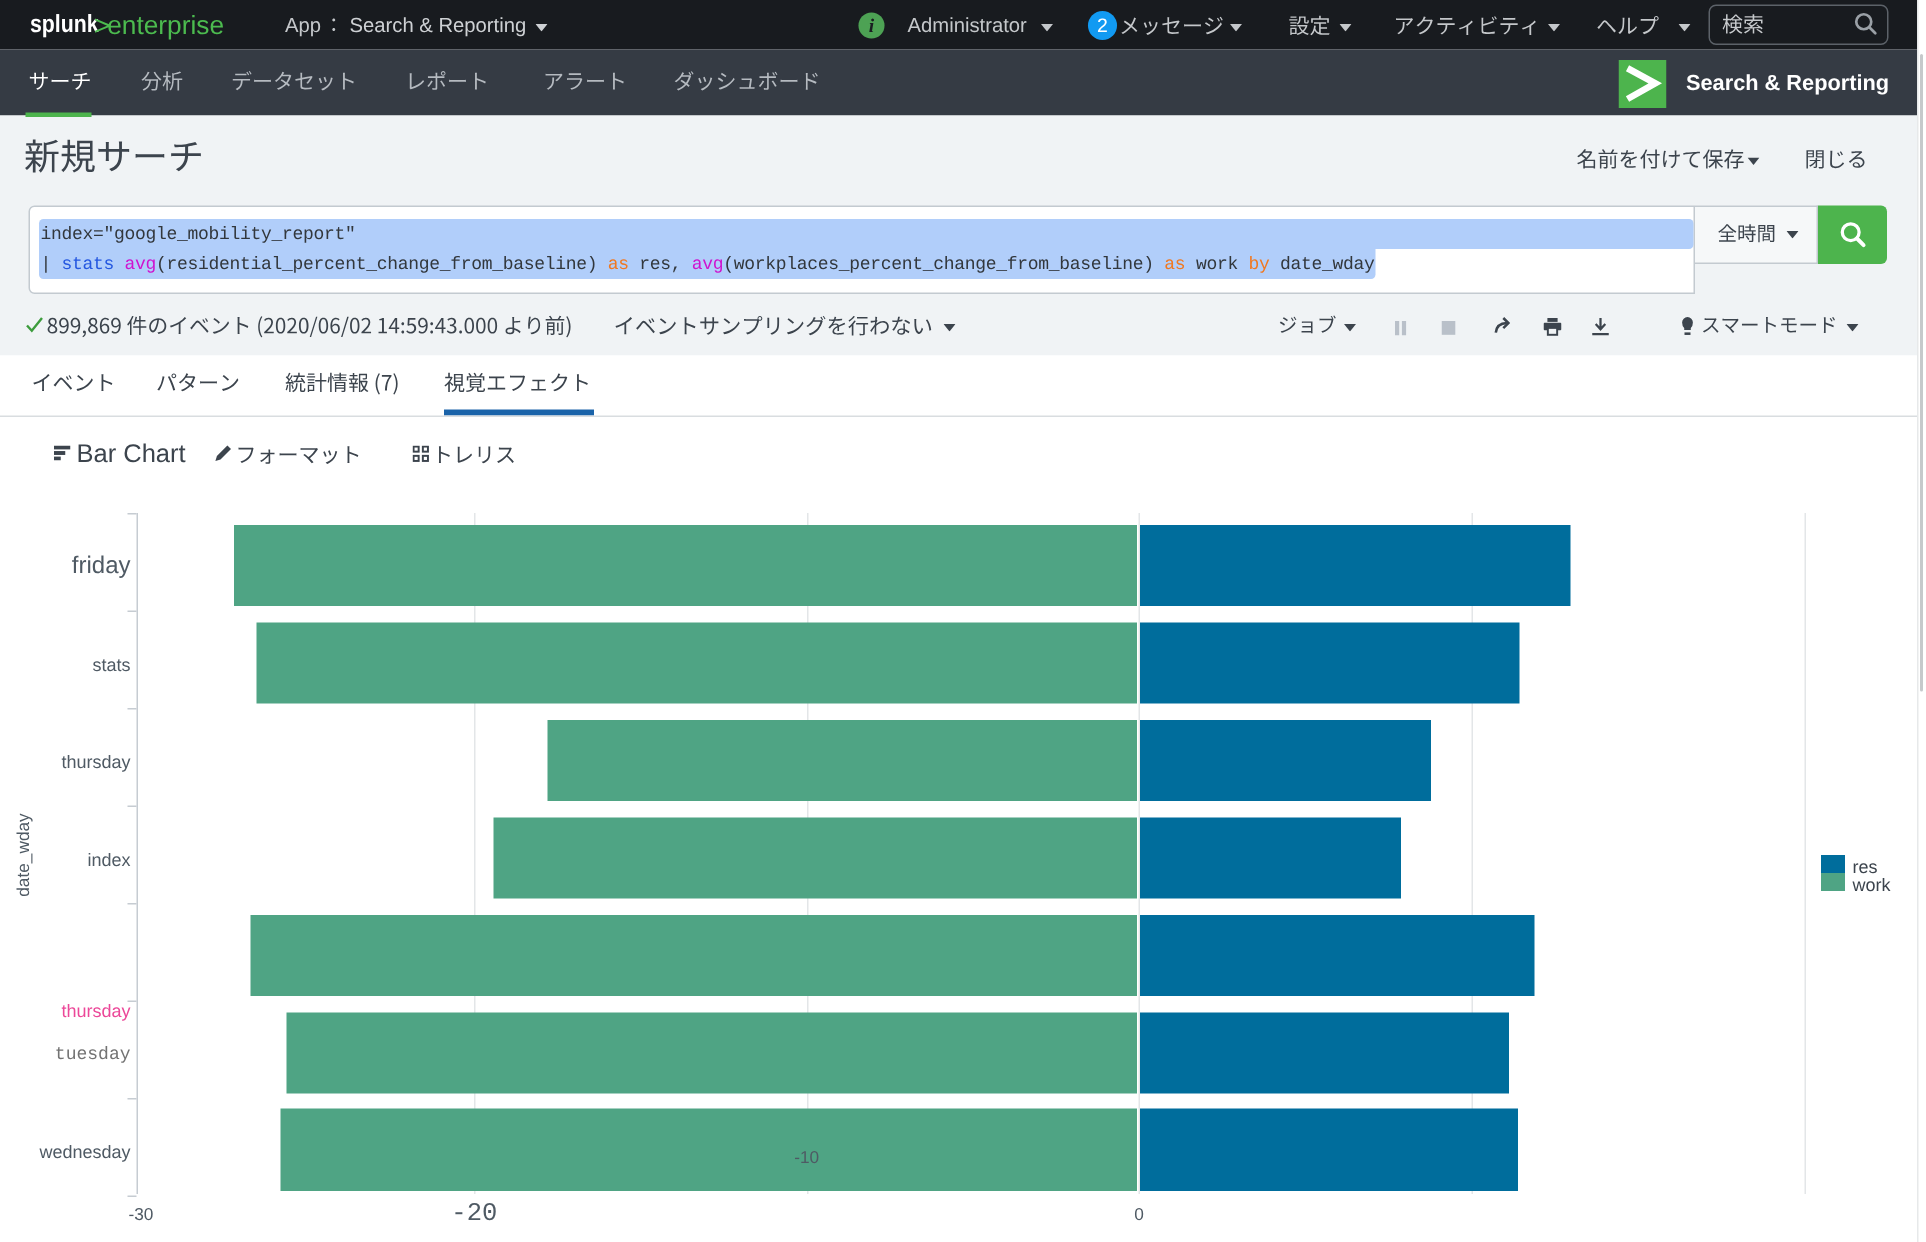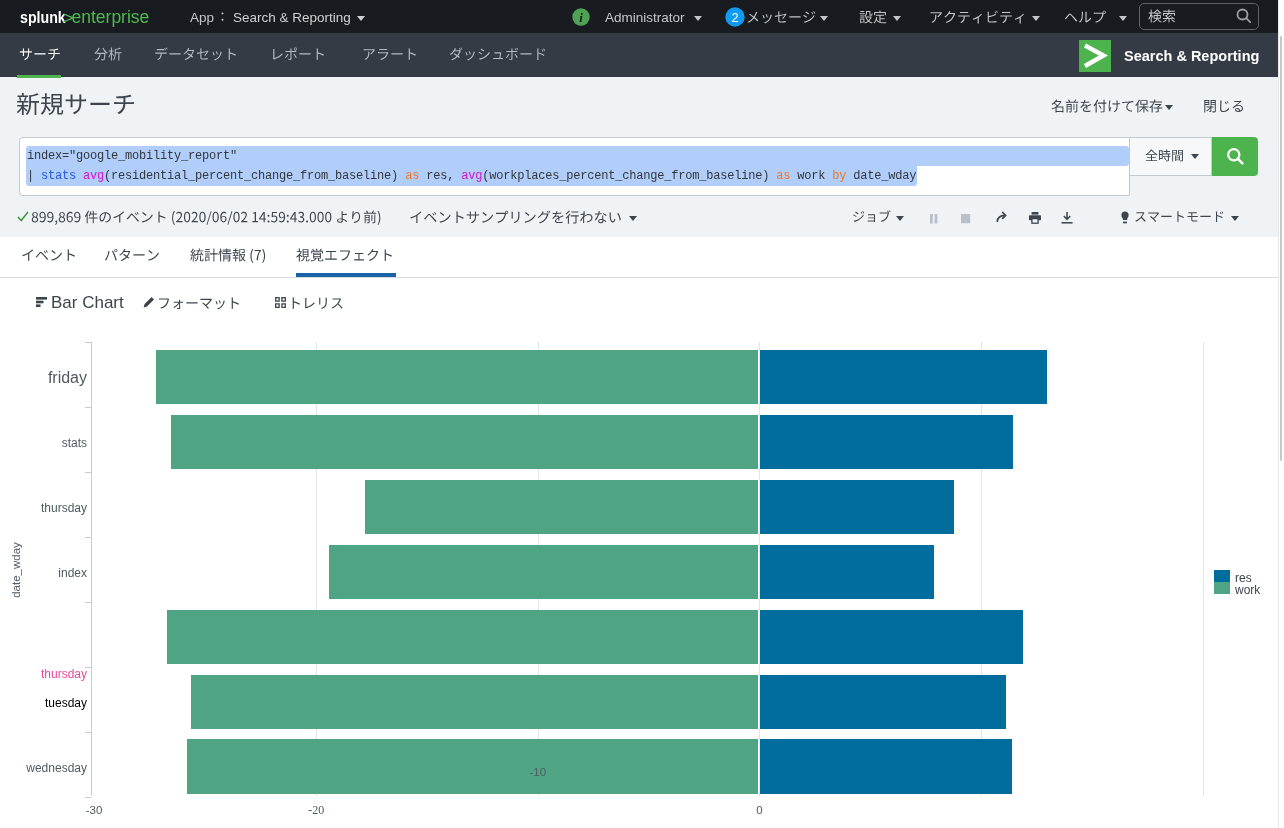--- a/index.html
+++ b/index.html
@@ -227,26 +227,26 @@
 <div class="abs" style="left:760.4px;top:479.7px;width:193.8px;height:54.6px;background:#006d9c"></div>
 <div style="position:absolute;right:1197.0px;top:508.0px;transform:translateY(-50%);font-weight:400;font-size:12px;font-family:'Liberation Sans',sans-serif;color:#4f5a64;white-space:nowrap;">thursday</div>
 <div class="abs" style="left:329.0px;top:544.6px;width:429.4px;height:54.6px;background:#4fa484"></div>
 <div class="abs" style="left:760.4px;top:544.6px;width:173.3px;height:54.6px;background:#006d9c"></div>
 <div style="position:absolute;right:1197.0px;top:572.9px;transform:translateY(-50%);font-weight:400;font-size:12px;font-family:'Liberation Sans',sans-serif;color:#4f5a64;white-space:nowrap;">index</div>
 <div class="abs" style="left:167.2px;top:609.5px;width:591.2px;height:54.6px;background:#4fa484"></div>
 <div class="abs" style="left:760.4px;top:609.5px;width:263.0px;height:54.6px;background:#006d9c"></div>
 <div style="position:absolute;right:1197.0px;top:637.8px;transform:translateY(-50%);font-weight:400;font-size:12px;font-family:'Liberation Sans',sans-serif;color:#ec4899;white-space:nowrap;margin-top:36px;">thursday</div>
 <div class="abs" style="left:191.3px;top:674.5px;width:567.1px;height:54.6px;background:#4fa484"></div>
 <div class="abs" style="left:760.4px;top:674.5px;width:246.1px;height:54.6px;background:#006d9c"></div>
-<div style="position:absolute;right:1197.0px;top:702.8px;transform:translateY(-50%);font-weight:400;font-size:12px;font-family:Liberation Sans, sans-serif;color:#000000;white-space:nowrap;">tuesday</div>
+<div style="position:absolute;right:1197.0px;top:702.8px;transform:translateY(-50%);font-weight:400;font-size:12px;font-family:Liberation Mono, monospace;color:#737373;white-space:nowrap;">tuesday</div>
 <div class="abs" style="left:187.1px;top:739.4px;width:571.3px;height:54.6px;background:#4fa484"></div>
 <div class="abs" style="left:760.4px;top:739.4px;width:251.5px;height:54.6px;background:#006d9c"></div>
 <div style="position:absolute;right:1197.0px;top:767.7px;transform:translateY(-50%);font-weight:400;font-size:12px;font-family:'Liberation Sans',sans-serif;color:#4f5a64;white-space:nowrap;">wednesday</div>
 <div style="position:absolute;left:94.0px;top:809.5px;transform:translate(-50%,-50%);font-weight:400;font-size:11.5px;font-family:'Liberation Sans',sans-serif;color:#4f5a64;white-space:nowrap;">-30</div>
-<div style="position:absolute;left:316.2px;top:809.5px;transform:translate(-50%,-50%);font-weight:400;font-size:12px;font-family:Liberation Serif, serif;color:#4f5a64;white-space:nowrap;">-20</div>
+<div style="position:absolute;left:316.2px;top:809.5px;transform:translate(-50%,-50%);font-weight:400;font-size:17px;font-family:Liberation Mono, monospace;color:#4f5a64;white-space:nowrap;">-20</div>
 <div style="position:absolute;left:537.8px;top:772px;transform:translate(-50%,-50%);font-weight:400;font-size:11.5px;font-family:'Liberation Sans',sans-serif;color:#4f5a64;white-space:nowrap;">-10</div>
 <div style="position:absolute;left:759.4px;top:809.5px;transform:translate(-50%,-50%);font-weight:400;font-size:11.5px;font-family:'Liberation Sans',sans-serif;color:#4f5a64;white-space:nowrap;">0</div>
 <div style="position:absolute;left:981.0px;top:809.5px;transform:translate(-50%,-50%);font-weight:400;font-size:11.5px;font-family:'Liberation Sans',sans-serif;color:#4f5a64;white-space:nowrap;margin-top:42px;">10</div>
 <div style="position:absolute;left:16px;top:570px;width:0;height:0">
       <div style="position:absolute;transform:translate(-50%,-50%) rotate(-90deg);font-size:11.5px;font-family:'Liberation Sans',sans-serif;color:#4f5a64;white-space:nowrap">date_wday</div>
     </div>
 <div class="abs" style="left:1214px;top:570.2px;width:15.5px;height:11.8px;background:#006d9c"></div>
 <div class="abs" style="left:1214px;top:582px;width:15.5px;height:11.8px;background:#4fa484"></div>
 <div style="position:absolute;left:1235.0px;top:577.5px;transform:translateY(-50%);font-weight:400;font-size:12px;font-family:'Liberation Sans',sans-serif;color:#3c444d;white-space:nowrap;text-align:right;">res</div>
 <div style="position:absolute;left:1235.0px;top:590.0px;transform:translateY(-50%);font-weight:400;font-size:12px;font-family:'Liberation Sans',sans-serif;color:#3c444d;white-space:nowrap;">work</div>

